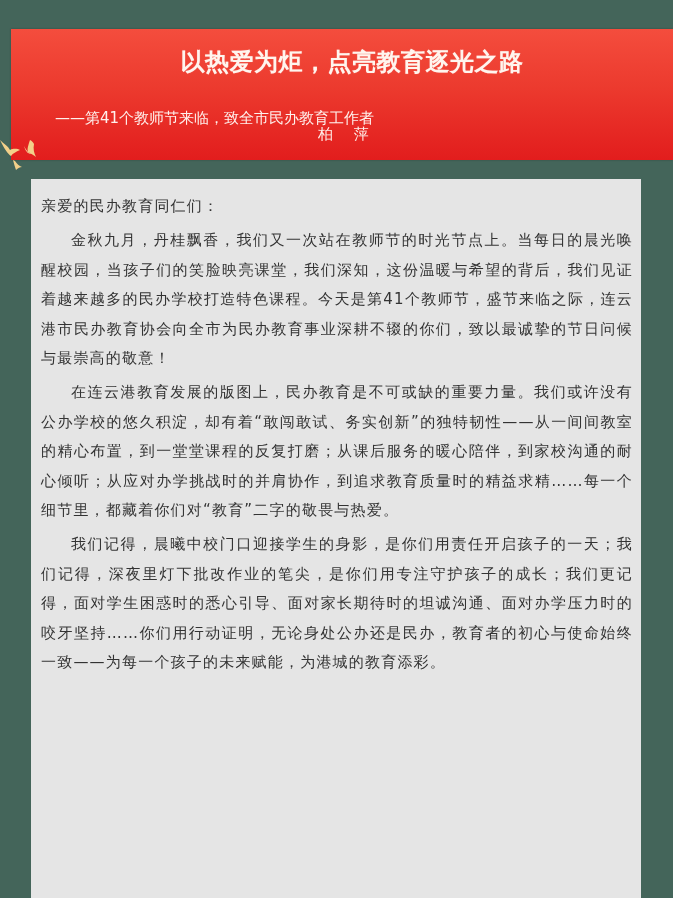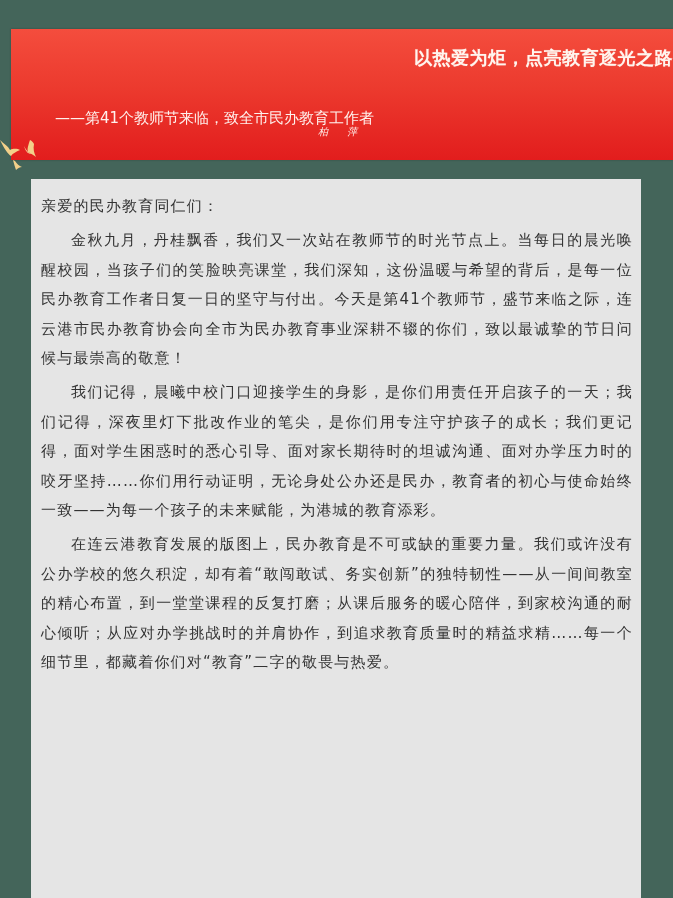--- a/index.html
+++ b/index.html
@@ -21,47 +21,46 @@
       width: 662px;
       height: 131px;
       background: linear-gradient(to bottom, #f44d3d 0%, #ec3a2e 45%, #e21d1d 100%);
       box-shadow: 0 0 2px rgba(0,0,0,0.25);
     }
     .banner-title {
       position: absolute;
       left: 0;
       top: 17px;
       width: 662px;
-      text-align: right;
+      text-align: center;
       padding-left: 20px;
       box-sizing: border-box;
       color: #fff5ee;
-      font-size: 18px;
+      font-size: 24px;
       font-weight: bold;
       letter-spacing: 0.5px;
       text-shadow: 0 0 1px rgba(255,255,255,0.4);
     }
     .banner-subtitle {
       position: absolute;
       left: 44px;
       top: 60px;
       color: #fff0ec;
       font-size: 15px;
       white-space: nowrap;
       margin-top: 20px;
     }
     .banner-author {
       position: absolute;
       left: 307px;
       top: 96px;
       color: #fff0ec;
-      font-size: 10px;
+      font-size: 15px;
       letter-spacing: 8px;
       white-space: nowrap;
-      font-style: italic;
     }
     .doves {
       position: absolute;
       left: 0;
       top: 136px;
       width: 45px;
       height: 40px;
     }
     .panel {
       position: absolute;
@@ -101,17 +100,17 @@
 <svg class="doves" viewBox="0 0 45 40" xmlns="http://www.w3.org/2000/svg">
   <path d="M0 4 C4 8, 8 10, 10 14 C14 12, 18 13, 20 14 C16 16, 13 17, 11 20 C8 18, 5 14, 0 4 Z" fill="#f3d08a"></path>
   <path d="M30 4 C28 10, 27 13, 28 16 C31 18, 34 19, 36 21 C34 17, 33 13, 34 8 C33 6, 32 5, 30 4 Z" fill="#f3d08a"></path>
   <path d="M24 10 C26 14, 28 17, 32 18 C29 18, 26 17, 24 10 Z" fill="#f6dca0"></path>
   <path d="M13 24 C14 28, 15 31, 16 34 C18 32, 20 31, 22 31 C19 30, 17 28, 15 25 Z" fill="#f3d08a"></path>
 </svg>
 
 <div class="panel">
   <div class="content">
     <p>亲爱的民办教育同仁们：</p>
-    <p class="indent">金秋九月，丹桂飘香，我们又一次站在教师节的时光节点上。当每日的晨光唤醒校园，当孩子们的笑脸映亮课堂，我们深知，这份温暖与希望的背后，是每一位民办教育工作者日复一日的坚守与付出。今天是第41个教师节，盛节来临之际，连云港市民办教育协会向全市为民办教育事业深耕不辍的你们，致以最诚挚的节日问候与最崇高的敬意！</p>
+    <p class="indent">金秋九月，丹桂飘香，我们又一次站在教师节的时光节点上。当每日的晨光唤醒校园，当孩子们的笑脸映亮课堂，我们深知，这份温暖与希望的背后，我们见证着越来越多的民办学校打造特色课程。今天是第41个教师节，盛节来临之际，连云港市民办教育协会向全市为民办教育事业深耕不辍的你们，致以最诚挚的节日问候与最崇高的敬意！</p>
+    <p class="indent">在连云港教育发展的版图上，民办教育是不可或缺的重要力量。我们或许没有公办学校的悠久积淀，却有着“敢闯敢试、务实创新”的独特韧性——从一间间教室的精心布置，到一堂堂课程的反复打磨；从课后服务的暖心陪伴，到家校沟通的耐心倾听；从应对办学挑战时的并肩协作，到追求教育质量时的精益求精……每一个细节里，都藏着你们对“教育”二字的敬畏与热爱。</p>
     <p class="indent">我们记得，晨曦中校门口迎接学生的身影，是你们用责任开启孩子的一天；我们记得，深夜里灯下批改作业的笔尖，是你们用专注守护孩子的成长；我们更记得，面对学生困惑时的悉心引导、面对家长期待时的坦诚沟通、面对办学压力时的咬牙坚持……你们用行动证明，无论身处公办还是民办，教育者的初心与使命始终一致——为每一个孩子的未来赋能，为港城的教育添彩。</p>
-    <p class="indent">在连云港教育发展的版图上，民办教育是不可或缺的重要力量。我们或许没有公办学校的悠久积淀，却有着“敢闯敢试、务实创新”的独特韧性——从一间间教室的精心布置，到一堂堂课程的反复打磨；从课后服务的暖心陪伴，到家校沟通的耐心倾听；从应对办学挑战时的并肩协作，到追求教育质量时的精益求精……每一个细节里，都藏着你们对“教育”二字的敬畏与热爱。</p>
   </div>
 </div>
 
 </body></html>

